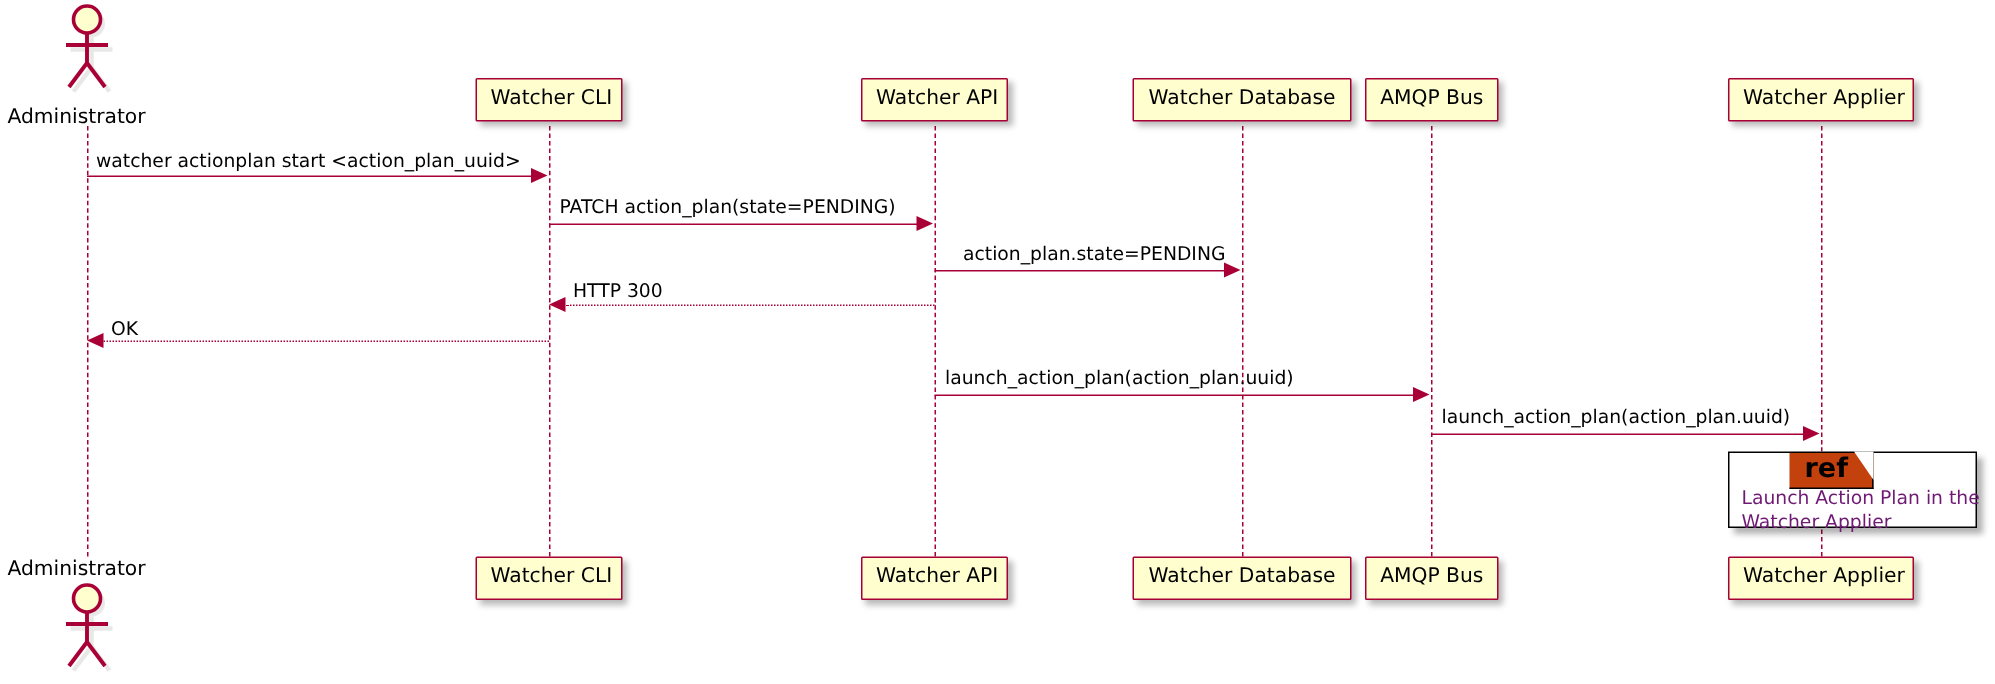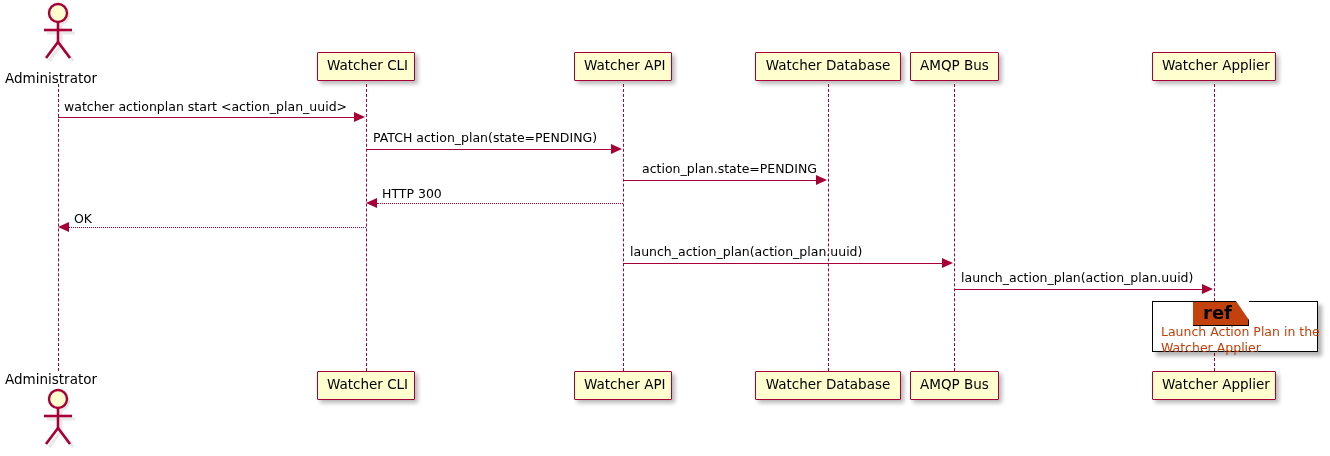--- a/index.html
+++ b/index.html
@@ -107,21 +107,21 @@
     height: 0;
     border-left: 13px solid transparent;
     border-top: 19px solid #FFFFFF;
   }
   .refbox-body {
     position: absolute;
     left: 8px;
     top: 22px;
     font-size: 12.5px;
     line-height: 1.25;
-    color: #c2410c;
+    color: #701a75;
     width: 160px;
   }
 </style>
 </head>
 <body>
 
 <div id="diagram">
 
   <div class="lifeline" style="left:58px;"></div>
   <div class="lifeline" style="left:366px;"></div>

